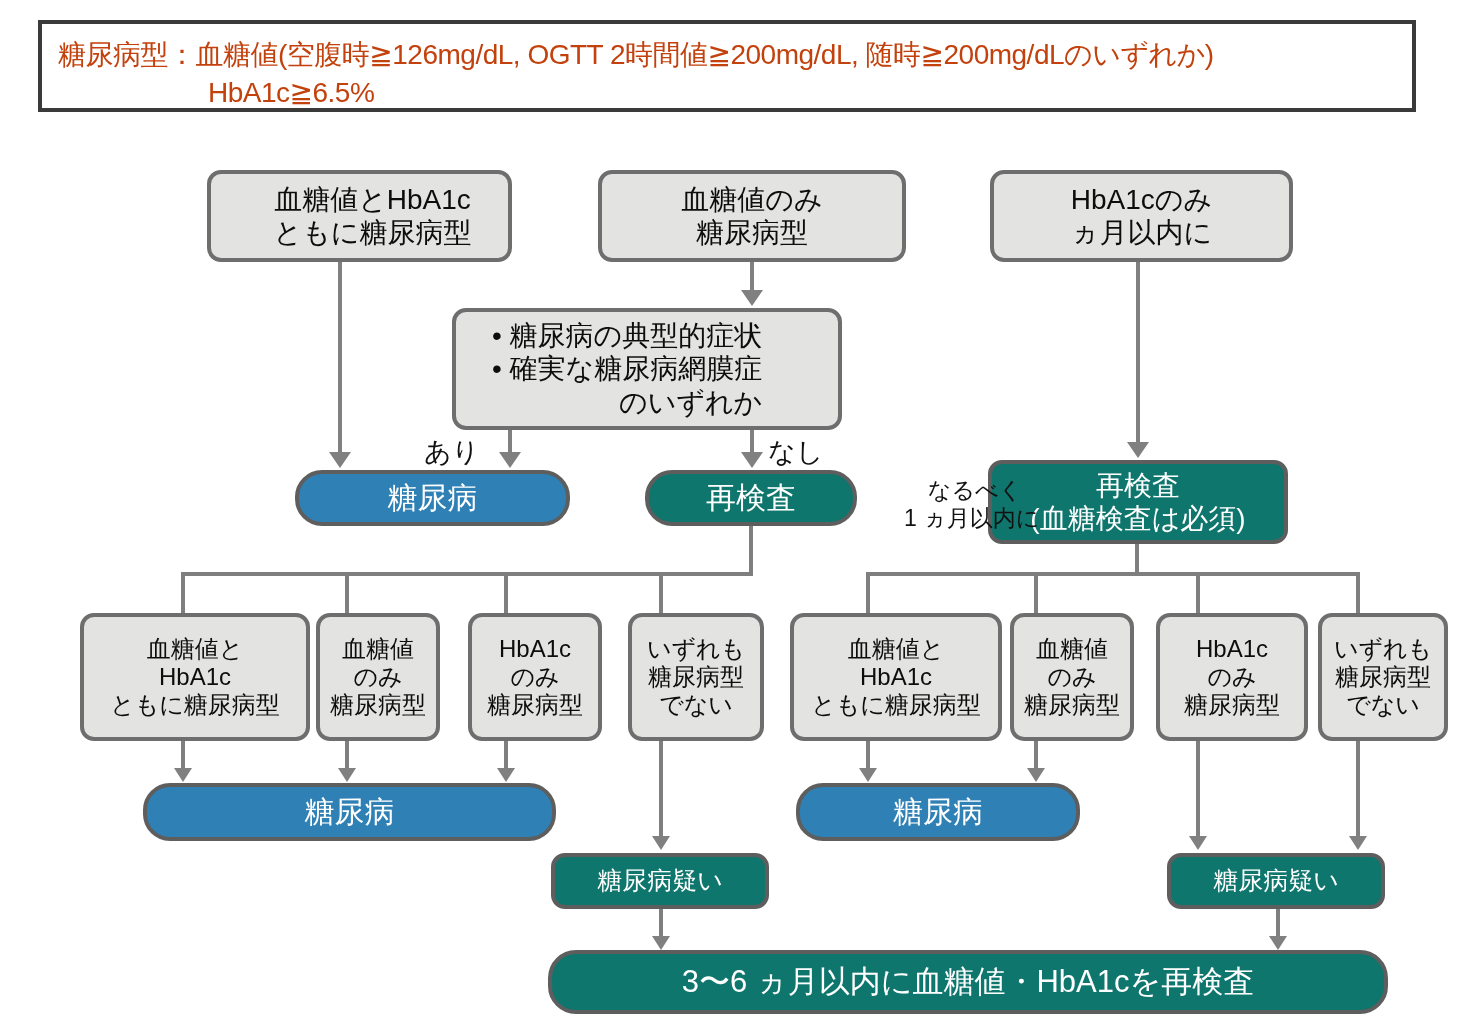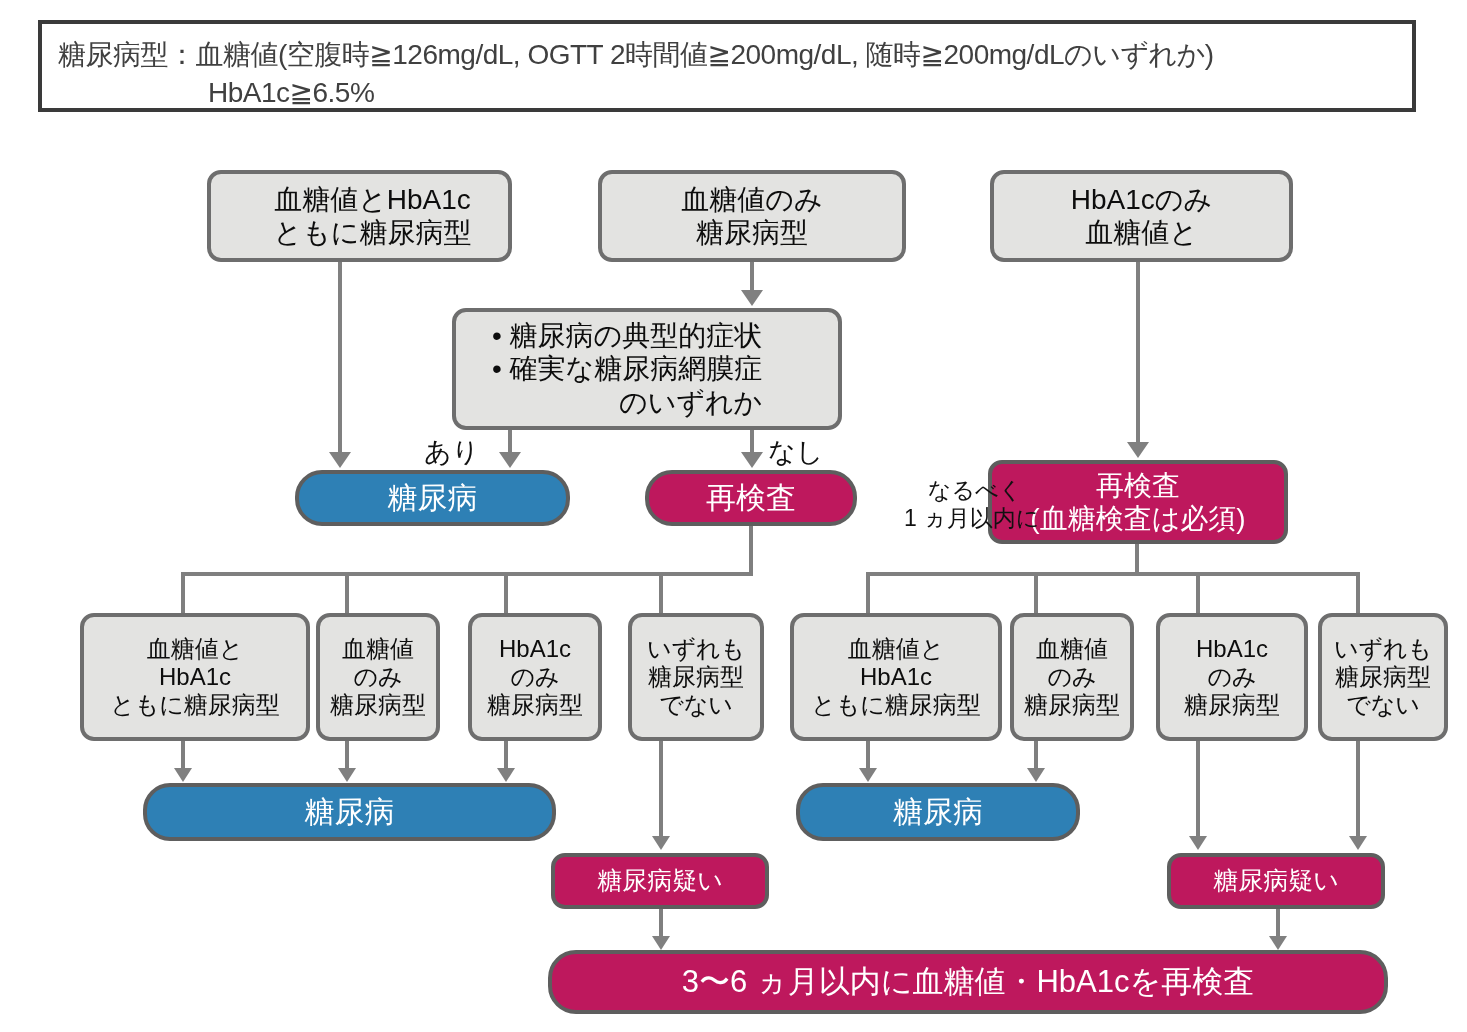--- a/index.html
+++ b/index.html
@@ -5,36 +5,36 @@
   html,body{margin:0;padding:0;background:#ffffff;}
   body{width:1467px;height:1032px;font-family:"Liberation Sans","DejaVu Sans",sans-serif;}
   #stage{position:relative;width:1467px;height:1032px;overflow:hidden;background:#fff;}
 
   
   .criteria{
     position:absolute;left:38px;top:20px;width:1378px;height:92px;
     border:4px solid #3a3a3a;background:#fff;box-sizing:border-box;
   }
   .criteria .ln{
-    position:absolute;left:16px;color:#404040;white-space:pre;
+    position:absolute;left:16px;color:#c2410c;white-space:pre;
     font-size:28px;letter-spacing:-0.5px;
   }
   .criteria .ln1{top:12px;}
   .criteria .ln2{top:52px;left:166px;}
 
   
   .node{
     position:absolute;box-sizing:border-box;
     display:flex;align-items:center;justify-content:center;text-align:center;
     border:4px solid #6e6e6e;border-radius:14px;
     line-height:1.18;white-space:pre-line;
   }
   .gray{background:#e3e3e1;color:#0d0d0d;}
   .blue-dark{background:#2e80b5;color:#ffffff;border-color:#5e5e5e;}
-  .blue-light{background:#be185d;color:#ffffff;border-color:#5e5e5e;}
+  .blue-light{background:#0f766e;color:#ffffff;border-color:#5e5e5e;}
 
   .n-top{font-size:28px;}
   .n-bullet{font-size:28px;justify-content:flex-start;text-align:right;padding-left:36px;}
   .n-res{font-size:30px;border-radius:27px;}
   .n-cond{font-size:24px;padding:0 4px;margin-left:28px;}
   .n-sus{font-size:25px;}
   .n-final{font-size:31px;border-radius:28px;}
 
   
   .ln-v,.ln-h{position:absolute;background:#808080;}
@@ -66,21 +66,21 @@
     <div class="ln ln2">HbA1c≧6.5%</div>
   </div>
 
   <div class="node gray n-top" style="left:207px;top:170px;width:305px;height:92px;padding-left:26px;">血糖値とHbA1c
 ともに糖尿病型</div>
 
   <div class="node gray n-top" style="left:598px;top:170px;width:308px;height:92px;">血糖値のみ
 糖尿病型</div>
 
   <div class="node gray n-top" style="left:990px;top:170px;width:303px;height:92px;">HbA1cのみ
-血糖値と</div>
+ヵ月以内に</div>
 
   <div class="node gray n-bullet" style="left:452px;top:308px;width:390px;height:122px;">• 糖尿病の典型的症状
 • 確実な糖尿病網膜症
   のいずれか</div>
 
   <div class="ln-v" style="left:750px;top:262px;height:30px;"></div>
   <div class="arrow" style="left:741px;top:290px;"></div>
 
   <div class="ln-v" style="left:338px;top:262px;height:192px;"></div>
   <div class="arrow" style="left:329px;top:452px;"></div>

